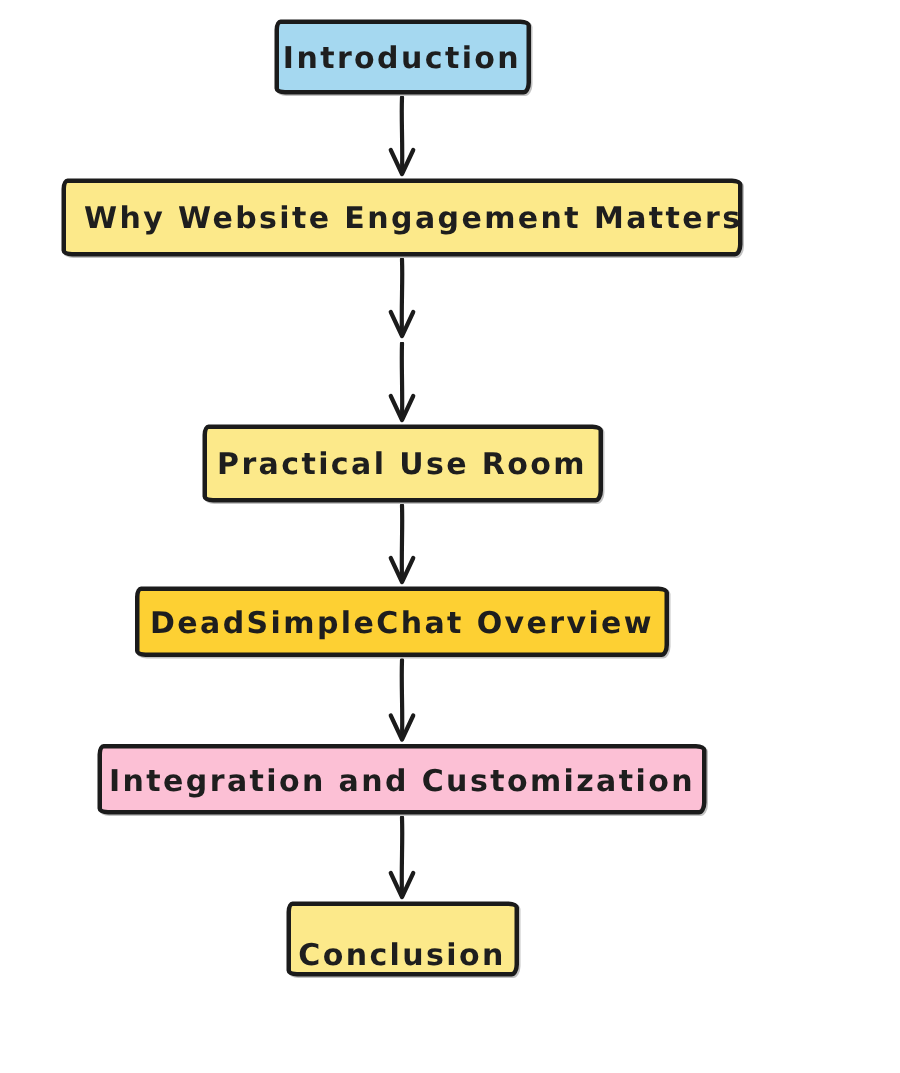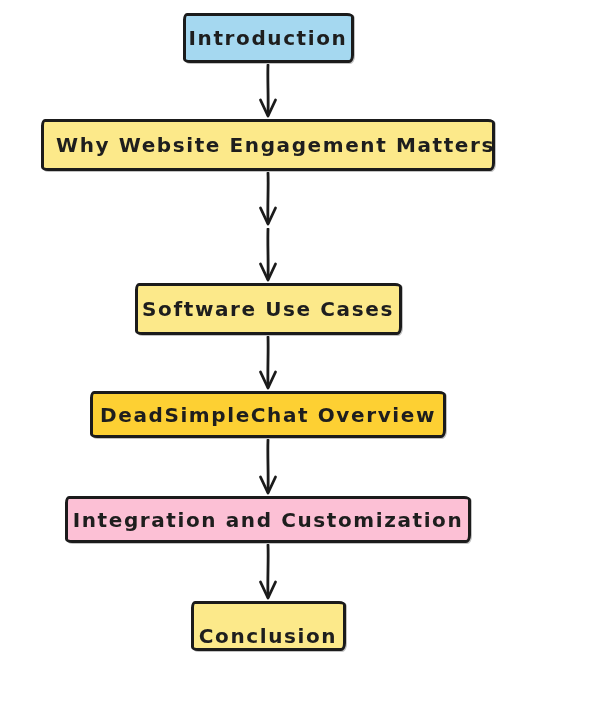--- a/index.html
+++ b/index.html
@@ -67,21 +67,21 @@
     <path d="M5.5 36 L13 52 L20.5 36" fill="none" stroke="currentColor" stroke-width="2.8" stroke-linecap="round" stroke-linejoin="round"></path>
   </svg>
 
 
   <svg class="arrow" width="26" height="54" viewBox="0 0 26 54">
     <path d="M13 1 C12.5 16, 13.5 32, 13 51" fill="none" stroke="currentColor" stroke-width="2.8" stroke-linecap="round"></path>
     <path d="M5.5 36 L13 52 L20.5 36" fill="none" stroke="currentColor" stroke-width="2.8" stroke-linecap="round" stroke-linejoin="round"></path>
   </svg>
 
   <div class="node" style="background: rgb(252, 233, 138); width: 267px;">
-    <span>Software Use Cases</span>
+    <span>Practical Use Room</span>
   </div>
 
   <svg class="arrow" width="26" height="54" viewBox="0 0 26 54">
     <path d="M13 1 C13.5 16, 12.5 32, 13 51" fill="none" stroke="currentColor" stroke-width="2.8" stroke-linecap="round"></path>
     <path d="M5.5 36 L13 52 L20.5 36" fill="none" stroke="currentColor" stroke-width="2.8" stroke-linecap="round" stroke-linejoin="round"></path>
   </svg>
 
   <div class="node amber" style="background: rgb(253, 208, 51); width: 356px;">
     <span>DeadSimpleChat Overview</span>
   </div>

